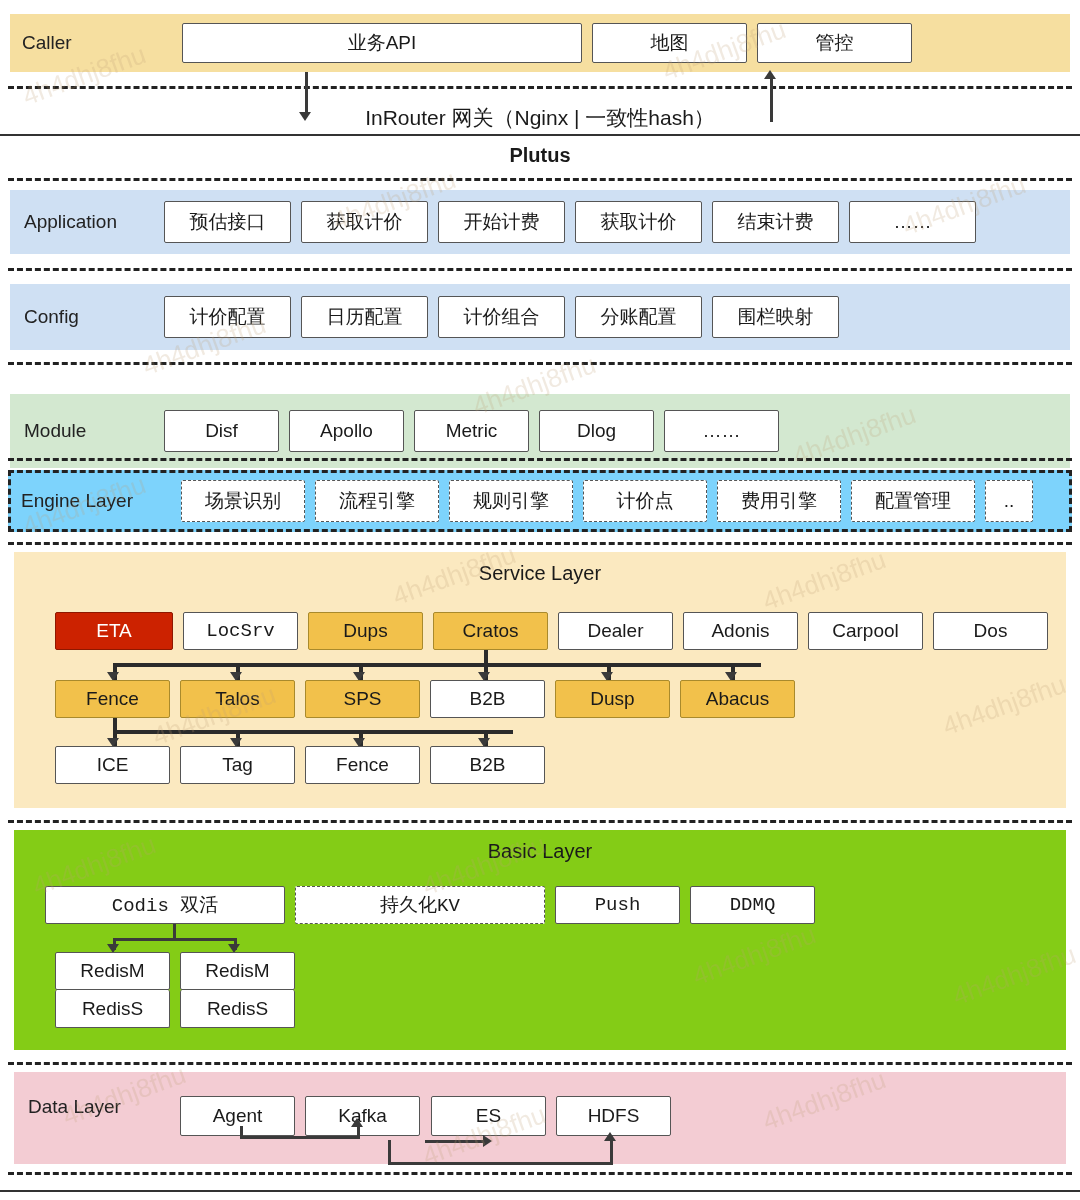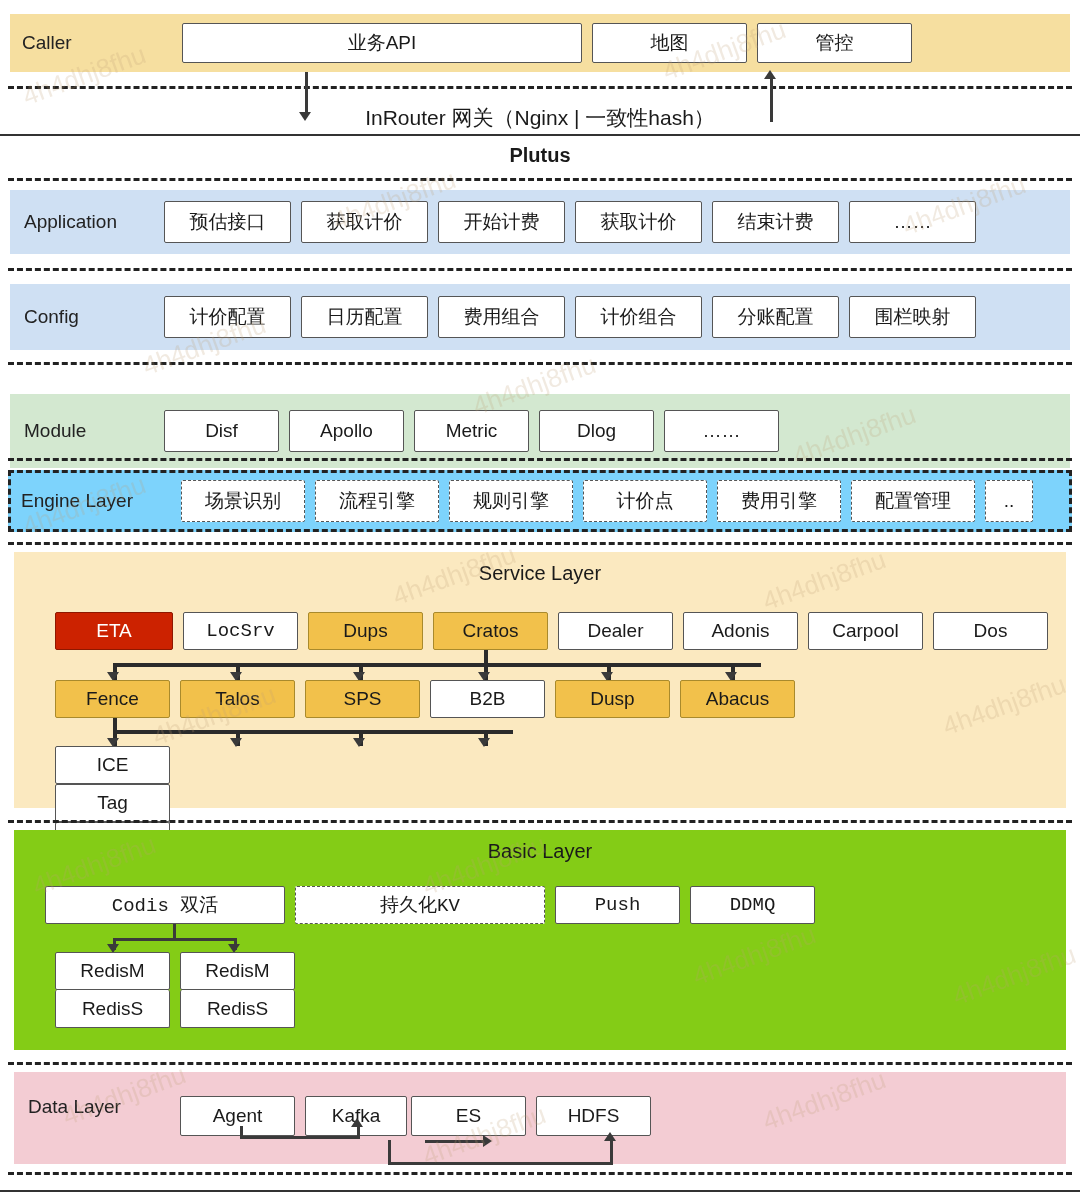--- a/index.html
+++ b/index.html
@@ -221,21 +221,20 @@
   </div>
 
   <div class="dash-sep" style="top:268px;"></div>
 
   <div class="band blue-band" style="top:284px; height:66px;">
     <div class="band-inner">
       <div class="row-label" style="width:140px;">Config</div>
       <div class="chips">
         <div class="box" style="width:127px;">计价配置</div>
         <div class="box" style="width:127px;">日历配置</div>
-        <div class="box" style="width:127px;">费用组合</div>
         <div class="box" style="width:127px;">计价组合</div>
         <div class="box" style="width:127px;">分账配置</div>
         <div class="box" style="width:127px;">围栏映射</div>
       </div>
     </div>
   </div>
 
   <div class="dash-sep" style="top:362px;"></div>
 
   <div class="band green-band" style="top:376px; height:74px;">
@@ -313,21 +312,21 @@
   <div class="arrow-line thick" style="left:113px; top:730px; width:400px; height:4px;"></div>
   <div class="arrow-line thick" style="left:113px; top:730px; width:4px; height:16px;"></div>
   <div class="arrow-head-down" style="left:107px; top:738px;"></div>
   <div class="arrow-line thick" style="left:236px; top:730px; width:4px; height:16px;"></div>
   <div class="arrow-head-down" style="left:230px; top:738px;"></div>
   <div class="arrow-line thick" style="left:359px; top:730px; width:4px; height:16px;"></div>
   <div class="arrow-head-down" style="left:353px; top:738px;"></div>
   <div class="arrow-line thick" style="left:484px; top:730px; width:4px; height:16px;"></div>
   <div class="arrow-head-down" style="left:478px; top:738px;"></div>
 
-  <div class="svc-row" style="left:55px; top:746px;flex-direction:column;">
+  <div class="svc-row" style="left:55px; top:746px;">
     <div class="box" style="width:115px;margin-right:10px;">ICE</div>
     <div class="box" style="width:115px;margin-right:10px;">Tag</div>
     <div class="box" style="width:115px;margin-right:10px;">Fence</div>
     <div class="box" style="width:115px;">B2B</div>
   </div>
 
   <div class="dash-sep" style="top:820px;"></div>
 
   <div class="band orange-band" style="top:830px; height:220px; left:14px; right:14px;">
     <div class="layer-title">Basic Layer</div>
@@ -359,21 +358,21 @@
   <div class="dash-sep" style="top:1062px;"></div>
 
   <div class="band pink-band" style="top:1072px; height:92px; left:14px; right:14px;">
     <div class="band-inner" style="align-items:flex-start;padding-top:24px;">
       <div class="row-label" style="width:150px;">Data Layer</div>
     </div>
   </div>
 
   <div class="svc-row" style="left:180px; top:1096px;">
     <div class="box" style="width:115px;height:40px;margin-right:10px;">Agent</div>
-    <div class="box" style="width:102px;height:40px;margin-right:4px;">Kafka</div>
+    <div class="box" style="width:115px;height:40px;margin-right:11px;">Kafka</div>
     <div class="box" style="width:115px;height:40px;margin-right:10px;">ES</div>
     <div class="box" style="width:115px;height:40px;">HDFS</div>
   </div>
 
   <div class="arrow-line" style="left:240px; top:1136px; width:120px; height:3px;"></div>
   <div class="arrow-line" style="left:240px; top:1126px; width:3px; height:12px;"></div>
   <div class="arrow-line" style="left:357px; top:1126px; width:3px; height:12px;"></div>
   <div class="arrow-head-up" style="left:351px; top:1118px;"></div>
 
   <div class="arrow-line" style="left:388px; top:1162px; width:225px; height:3px;"></div>

